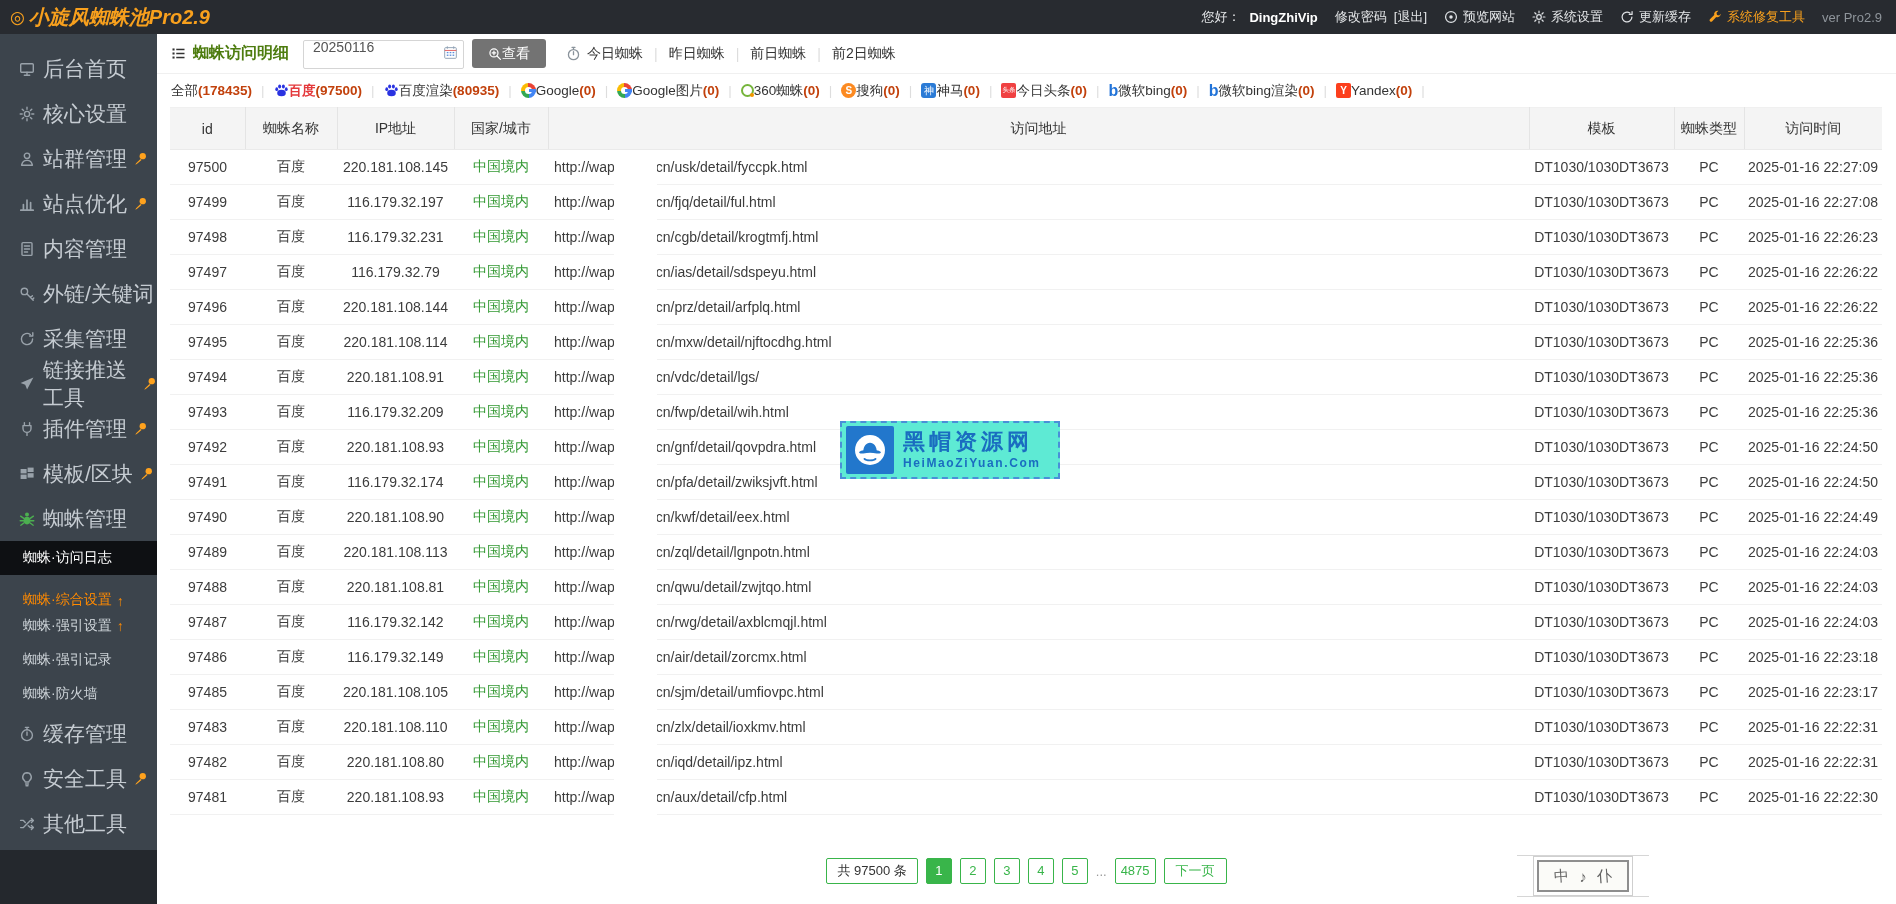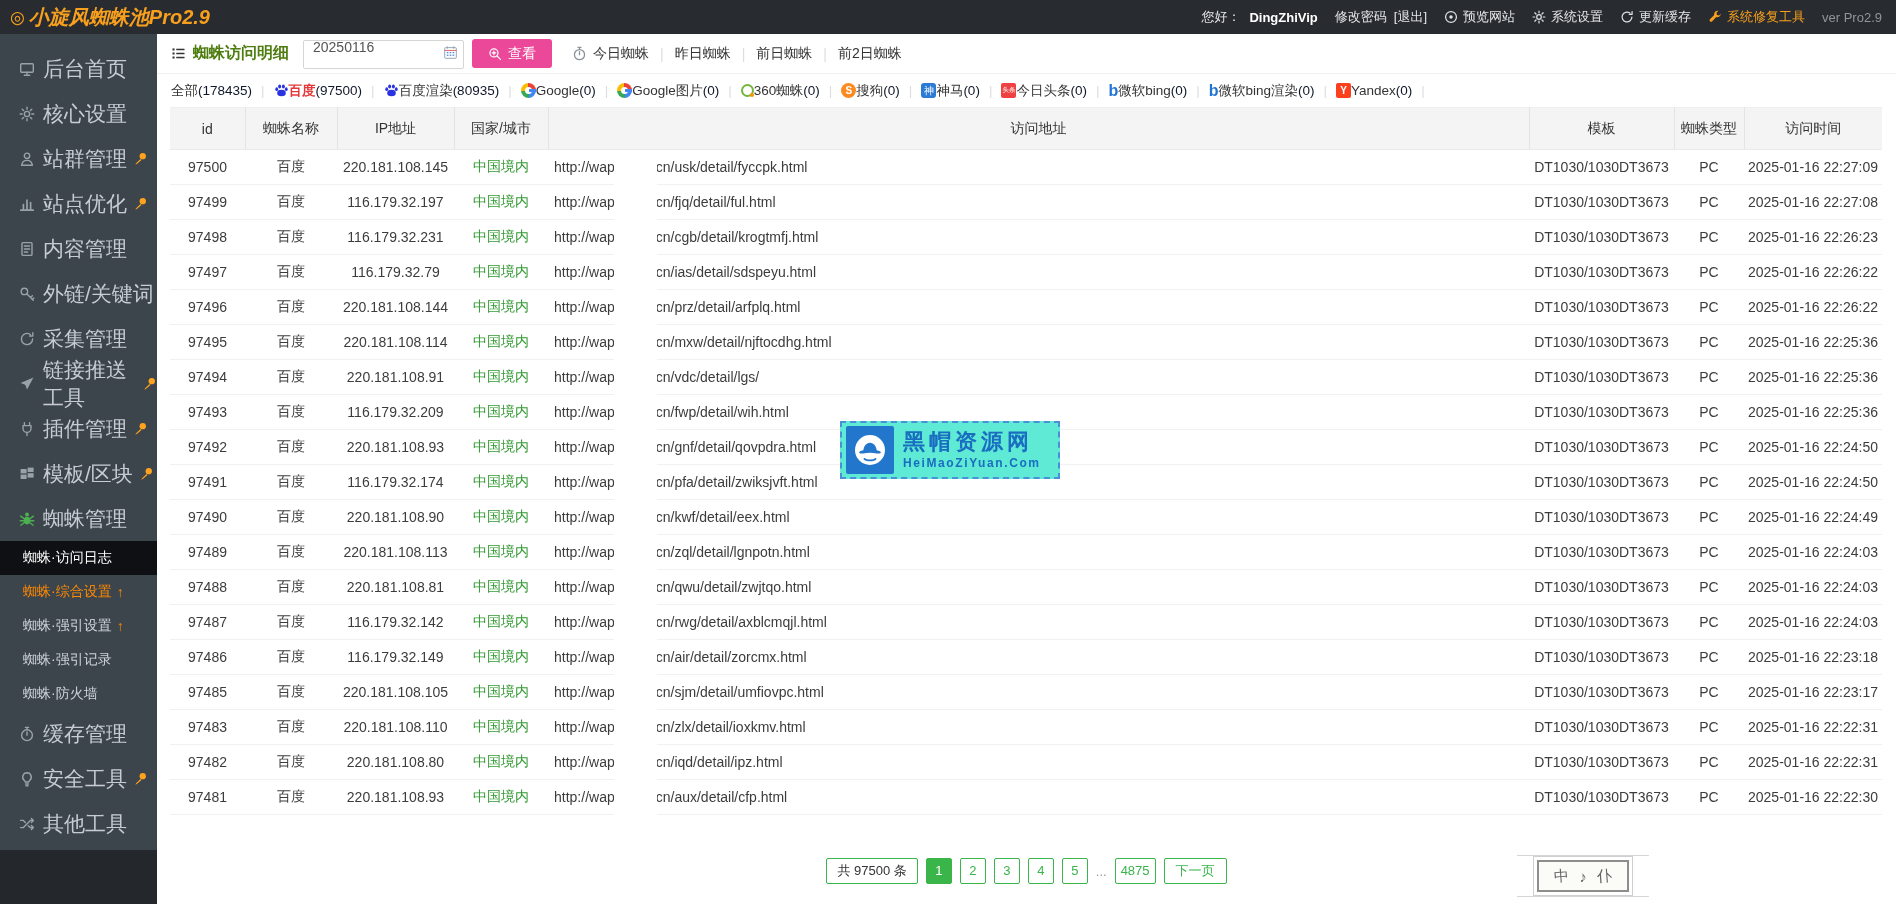--- a/index.html
+++ b/index.html
@@ -21,45 +21,45 @@
   .top-right .ver { color:#8f959b; }
 
   
   .sidebar { position:absolute; left:0; top:34px; width:157px; bottom:0; background:#24282d; display:flex; flex-direction:column; }
   .side-menu { background:#3c444c; padding-top:12px; padding-bottom:4px; }
   .side-item { height:45px; display:flex; align-items:center; padding-left:19px; color:#c6ccd2; font-size:21px; cursor:pointer; }
   .side-item .s-icon { width:16px; height:16px; margin-right:8px; color:#99a2aa; display:inline-flex; flex:none; }
   .side-item .s-icon.green { color:#4caf50; }
   .side-item.sub { height:34px; padding-left:23px; font-size:14px; color:#ced4d9; }
   .side-item.active { background:#0e1013; color:#fff; }
-  .side-item.accent { color:#ff8a00; }
+  .side-item.accent { color:#ff8a00;align-items:flex-end; }
   .pin { width:14px; height:14px; margin-left:7px; color:#ffa21d; display:inline-flex; flex:none; }
   .up-arrow { color:#ff8a00; font-weight:bold; margin-left:5px; font-size:14px; }
   .side-rest { flex:1; background:#24282d; }
 
   
   .main { position:absolute; left:157px; top:34px; right:0; bottom:0; background:#fff; }
 
   .toolbar { height:40px; display:flex; align-items:center; padding-left:14px; border-bottom:1px solid #f0f0f0; }
   .tb-title { display:flex; align-items:center; gap:7px; font-size:16px; font-weight:bold; color:#4d7c0f; margin-right:14px; }
   .tb-title .s-icon { width:15px; height:15px; color:#333; display:inline-flex; }
   .date-wrap { position:relative; }
   .date-input { width:161px; height:29px; border:1px solid #d5d5d5; border-radius:2px; padding:0 26px 16px 9px; font-size:14px; color:#555; font-family:inherit; }
   .cal-ico { position:absolute; right:6px; top:7px; width:15px; height:15px; cursor:pointer; }
-  .view-btn { margin-left:8px; height:29px; padding:0 16px; background:#ec4899; border:none; border-radius:3px;
-              color:#fff; font-size:14px; display:flex; align-items:center; gap:6px; cursor:pointer; font-family:inherit; }
+  .view-btn { margin-left:8px; height:29px; padding:0 16px; background:#737373; border:none; border-radius:3px;
+              color:#fff; font-size:14px; display:flex; align-items:center; cursor:pointer; font-family:inherit; }
   .view-btn .s-icon { width:14px; height:14px; display:inline-flex; color:#fff; }
   .quick { display:flex; align-items:center; margin-left:20px; font-size:14px; color:#333; }
   .quick .q-ico { width:15px; height:15px; color:#8a939b; display:inline-flex; margin-right:6px; }
   .quick .q-link { cursor:pointer; }
   .quick .sep { color:#ddd; margin:0 11px; }
 
   .filters { height:33px; display:flex; align-items:center; padding-left:14px; font-size:13.5px; color:#333; white-space:nowrap; }
   .f-item { display:flex; align-items:center; cursor:pointer; }
-  .f-count { color:#0f172a; font-weight:normal; }
+  .f-count { color:#c2410c; font-weight:bold; }
   .f-item.active .f-label { color:#e4393c; font-weight:bold; }
   .f-sep { color:#ddd; margin:0 9px; }
   .fi { display:inline-flex; align-items:center; justify-content:center; flex:none; }
   .fi svg { width:15px; height:15px; }
   .ic-google { width:15px; height:15px; border-radius:50%; position:relative;
                background:conic-gradient(#ea4335 0 25%, #4285f4 25% 50%, #34a853 50% 75%, #fbbc05 75% 100%); }
   .ic-google::after { content:''; position:absolute; inset:4px; background:#fff; border-radius:50%; }
   .ic-google::before { content:''; position:absolute; right:0; top:6px; width:7px; height:3px; background:#4285f4; z-index:1; }
   .ic-360 { width:13px; height:13px; border:2.5px solid #76b53c; border-radius:50%; position:relative; }
   .ic-360::after { content:''; position:absolute; width:4px; height:4px; background:#f39800; border-radius:50%; right:-2px; bottom:-2px; }

